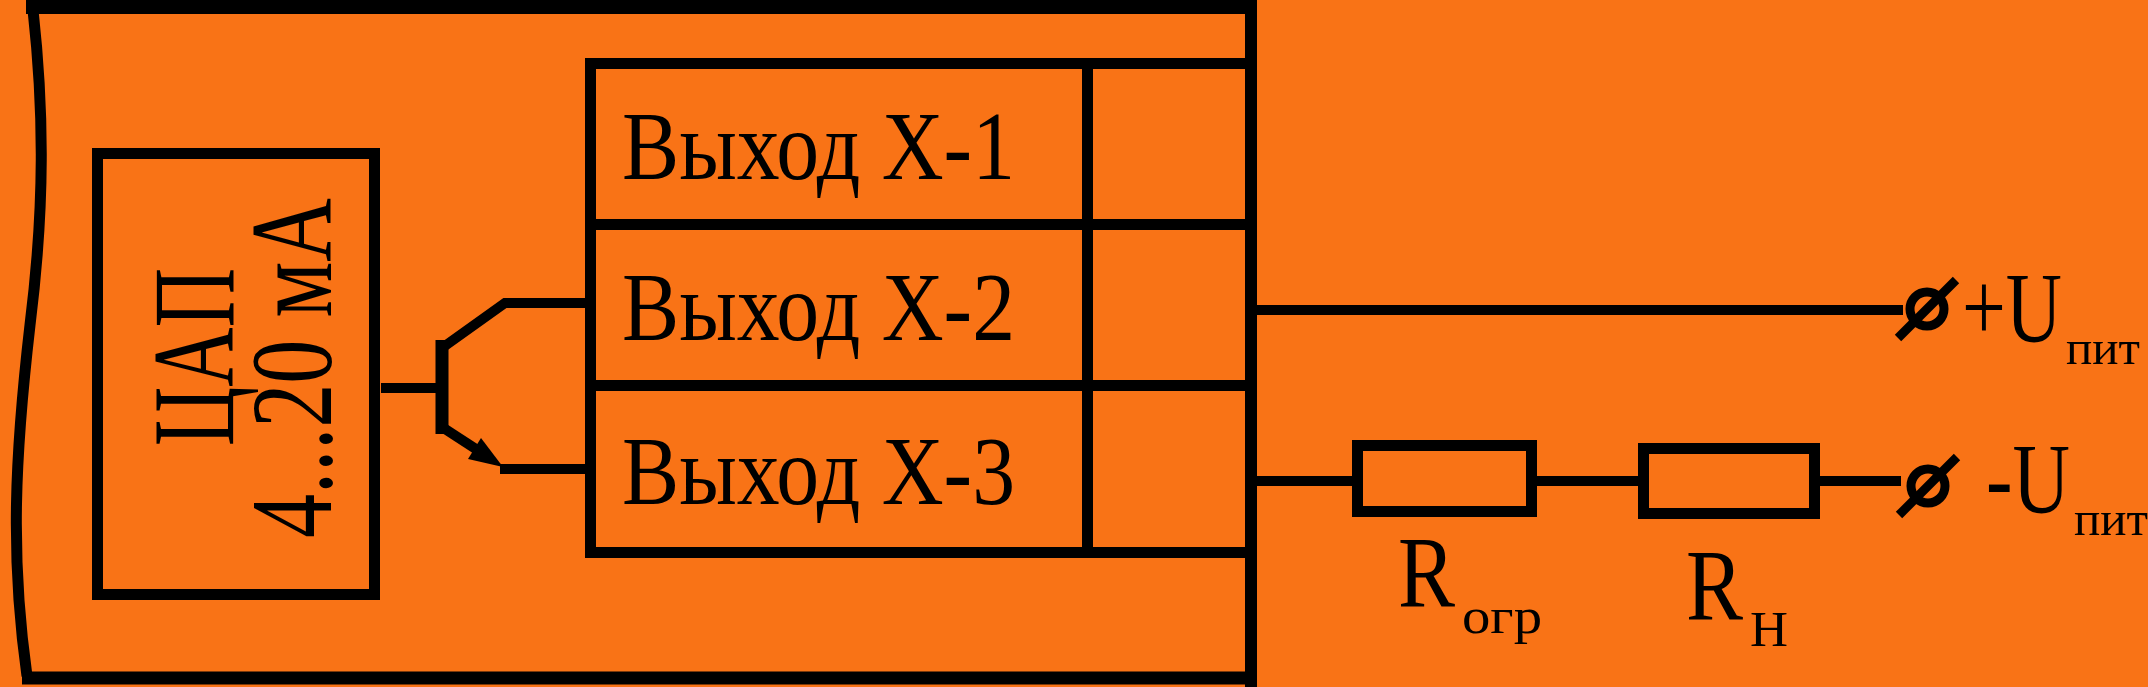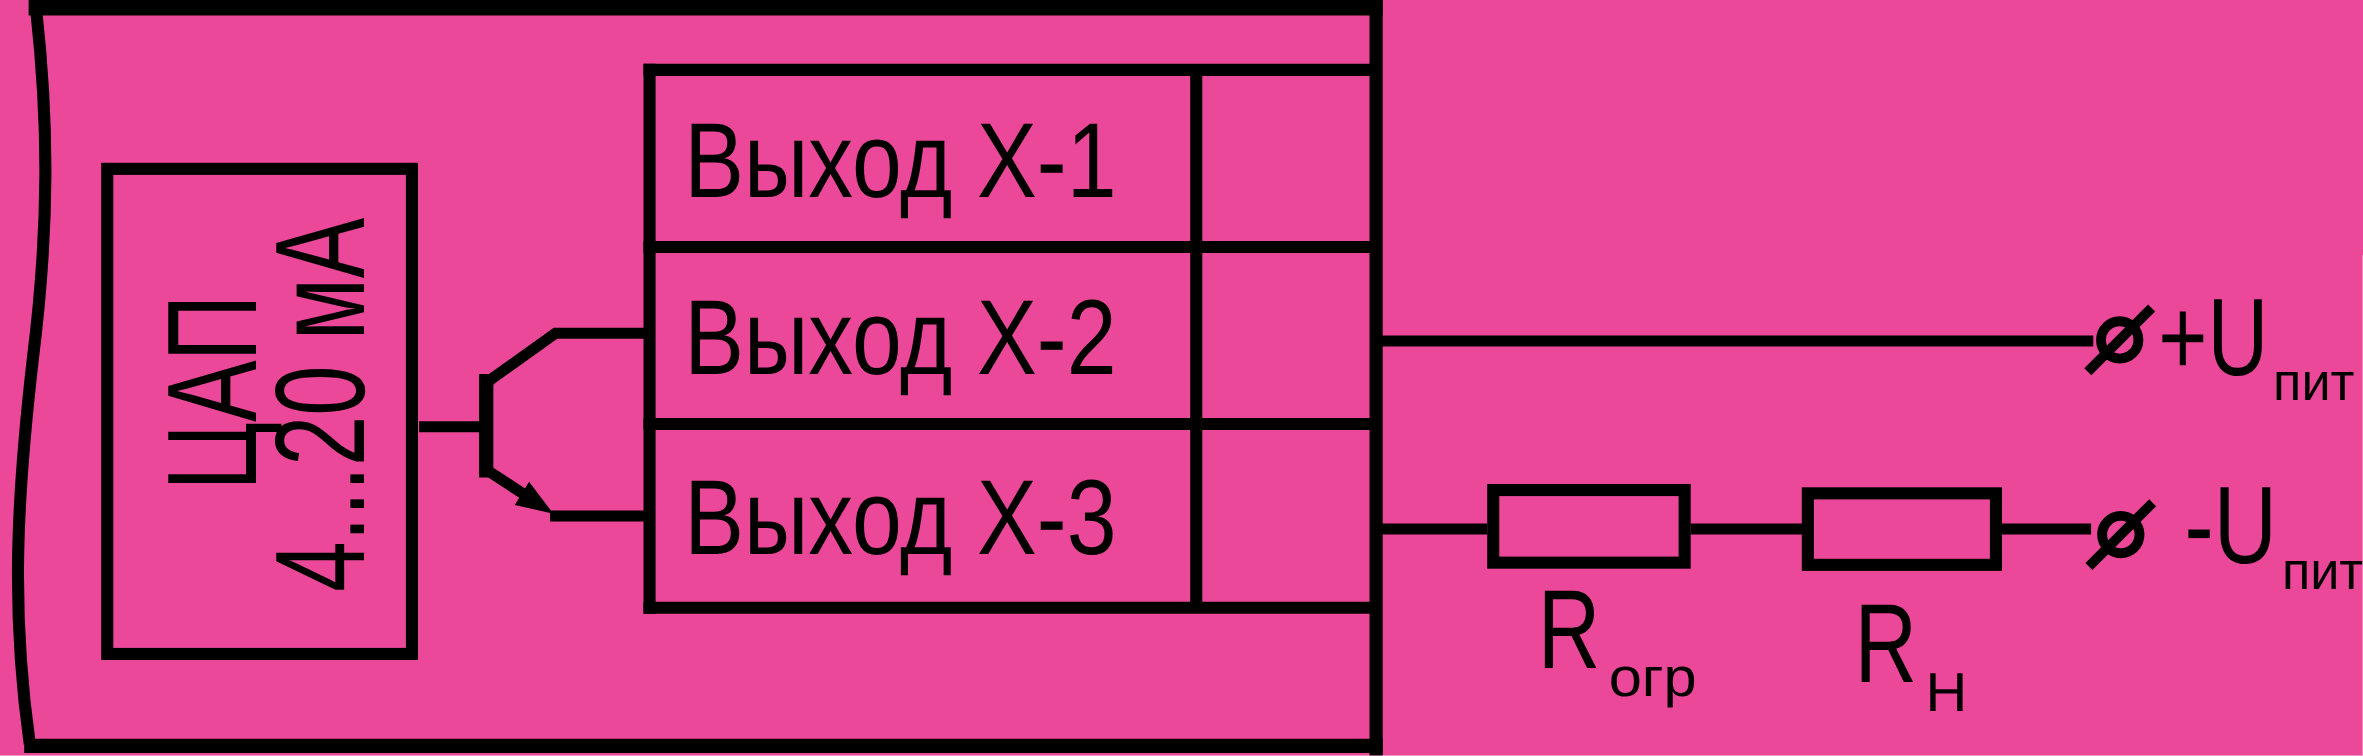--- a/index.html
+++ b/index.html
@@ -1,21 +1,21 @@
 <!DOCTYPE html>
 <html><head>
 <meta charset="utf-8">
 <style>
   html, body { margin: 0; padding: 0; background: #ffffff; }
   .canvas {
     position: relative;
     width: 2148px;
     height: 687px;
-    background: #ec4899;
-    font-family: Liberation Sans, sans-serif;
+    background: #f97316;
+    font-family: Liberation Serif, serif;
     overflow: hidden;
   }
   svg { display: block; }
   text { fill: #000000; stroke: none; }
 </style>
 </head>
 <body>
 
 <div class="canvas">
   <svg width="2148" height="687" viewBox="0 0 2148 687">

